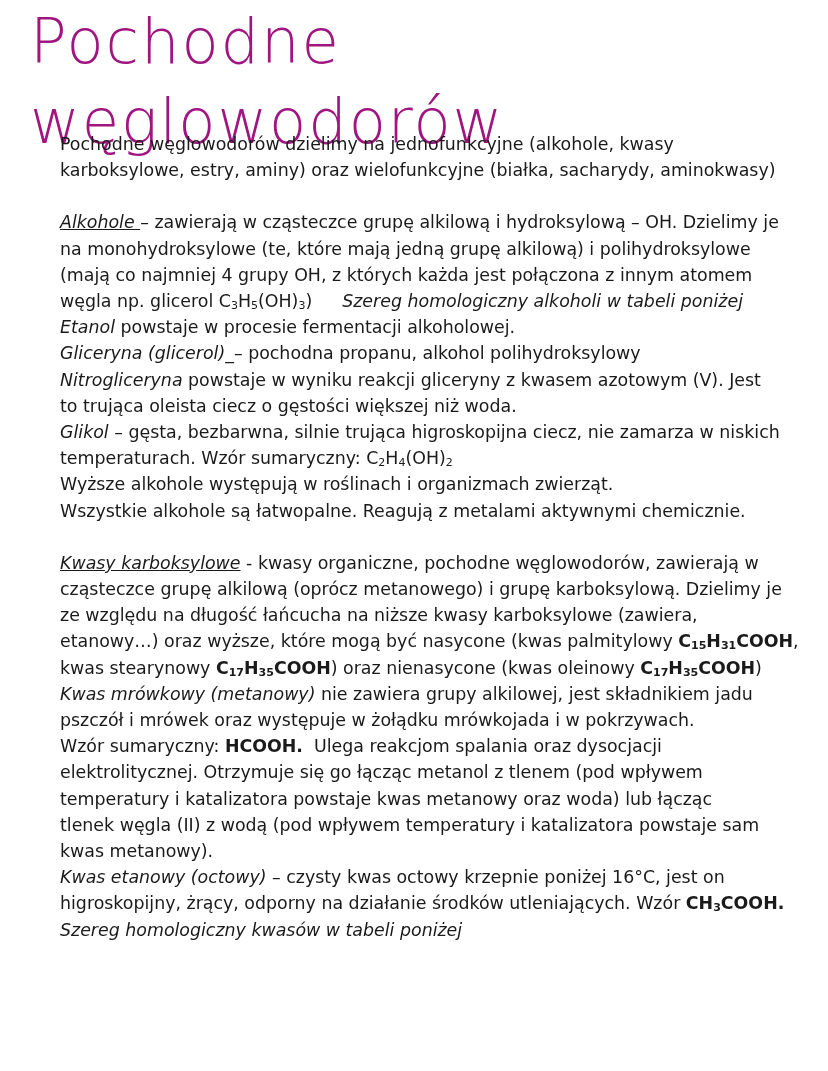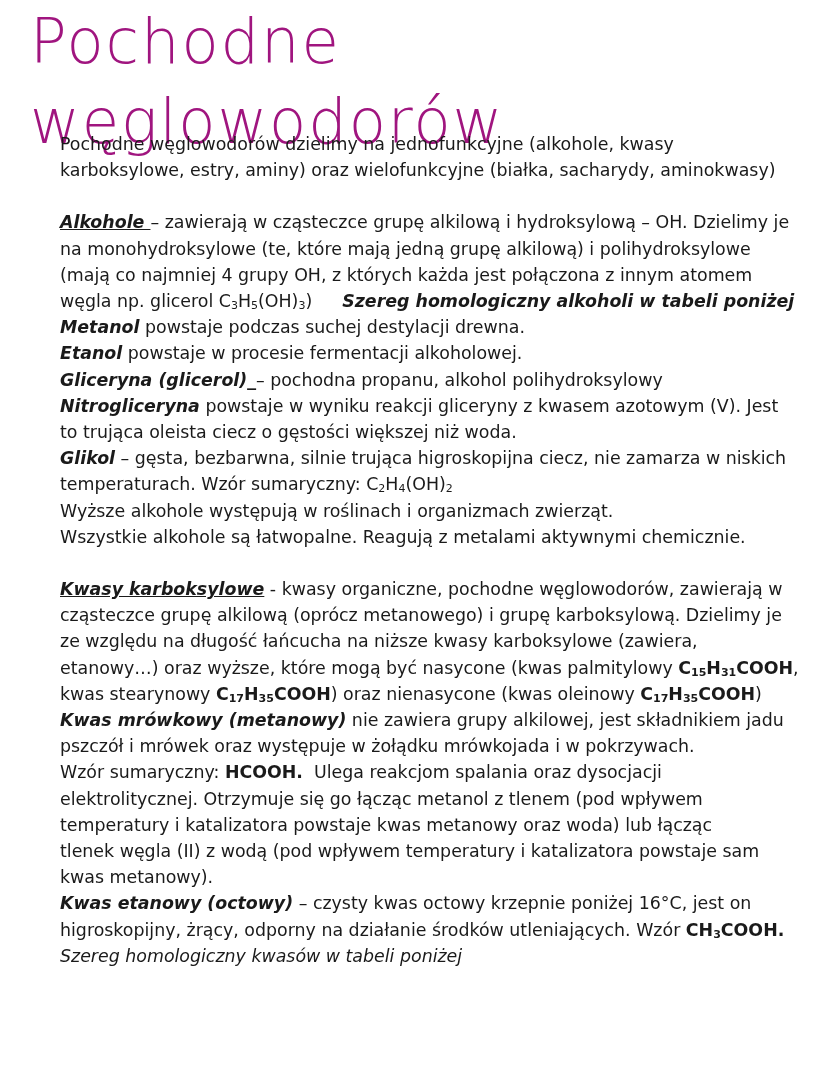--- a/index.html
+++ b/index.html
@@ -13,21 +13,21 @@
     font-size: 62px; font-weight: 200; color: #a0157f;
     letter-spacing: 2px; transform: scaleX(0.98); transform-origin: left top;
     line-height: 80px; font-style: normal;
   }
   .content {
     position: absolute; left: 48px; top: 131px; width: 740px;
     font-size: 17.4px; line-height: 26.2px; margin-left: 12px;
   }
   .para { margin: 0; }
   .gap { height: 26px; }
-  .b { font-weight: bold; font-style: italic; }
+  .b { font-weight: normal; font-style: italic; }
   .u { text-decoration: underline; }
   .bold-plain { font-weight: bold; }
   .it { font-style: italic; }
   .line { display: block; white-space: nowrap; }
   sub { font-size: 11px; vertical-align: -2px; line-height: 0; }
   .tab-ref { margin-left: 30px; }
 </style>
 </head>
 <body>
 
@@ -40,21 +40,20 @@
     <span class="line">karboksylowe, estry, aminy) oraz wielofunkcyjne (białka, sacharydy, aminokwasy)</span>
   </div>
 
   <div class="gap"></div>
 
   <div class="para">
     <span class="line"><span class="b u">Alkohole </span><span> – zawierają w cząsteczce grupę alkilową i hydroksylową – OH. Dzielimy je</span></span>
     <span class="line">na monohydroksylowe (te, które mają jedną grupę alkilową) i polihydroksylowe</span>
     <span class="line">(mają co najmniej 4 grupy OH, z których każda jest połączona z innym atomem</span>
     <span class="line"><span>węgla np. glicerol C</span><sub>3</sub><span>H</span><sub>5</sub><span>(OH)</span><sub>3</sub><span>)</span><span class="b tab-ref">Szereg homologiczny alkoholi w tabeli poniżej</span></span>
-    <span class="line"><span class="b">Metanol</span><span> powstaje podczas suchej destylacji drewna.</span></span>
     <span class="line"><span class="b">Etanol</span><span> powstaje w procesie fermentacji alkoholowej.</span></span>
     <span class="line"><span class="b">Gliceryna (glicerol)</span><span class="b">_</span><span>– pochodna propanu, alkohol polihydroksylowy</span></span>
     <span class="line"><span class="b">Nitrogliceryna</span><span> powstaje w wyniku reakcji gliceryny z kwasem azotowym (V). Jest</span></span>
     <span class="line">to trująca oleista ciecz o gęstości większej niż woda.</span>
     <span class="line"><span class="b">Glikol</span><span> – gęsta, bezbarwna, silnie trująca higroskopijna ciecz, nie zamarza w niskich</span></span>
     <span class="line"><span>temperaturach. Wzór sumaryczny: C</span><sub>2</sub><span>H</span><sub>4</sub><span>(OH)</span><sub>2</sub></span>
     <span class="line">Wyższe alkohole występują w roślinach i organizmach zwierząt.</span>
     <span class="line">Wszystkie alkohole są łatwopalne. Reagują z metalami aktywnymi chemicznie.</span>
   </div>
 

